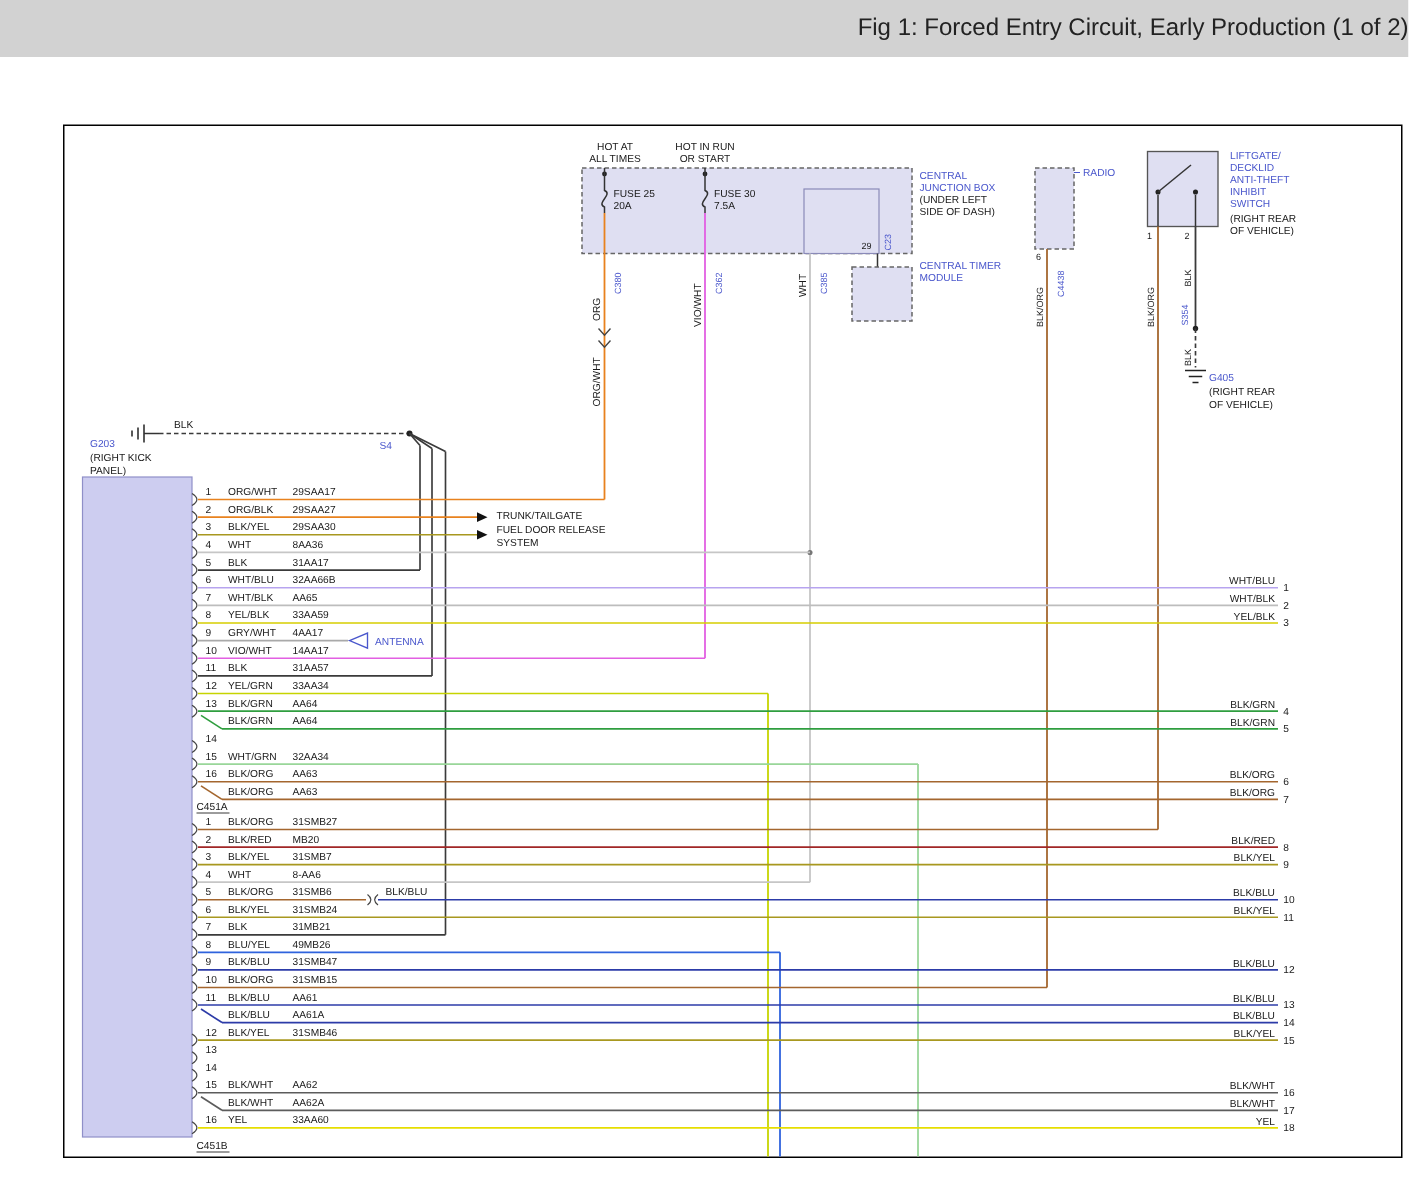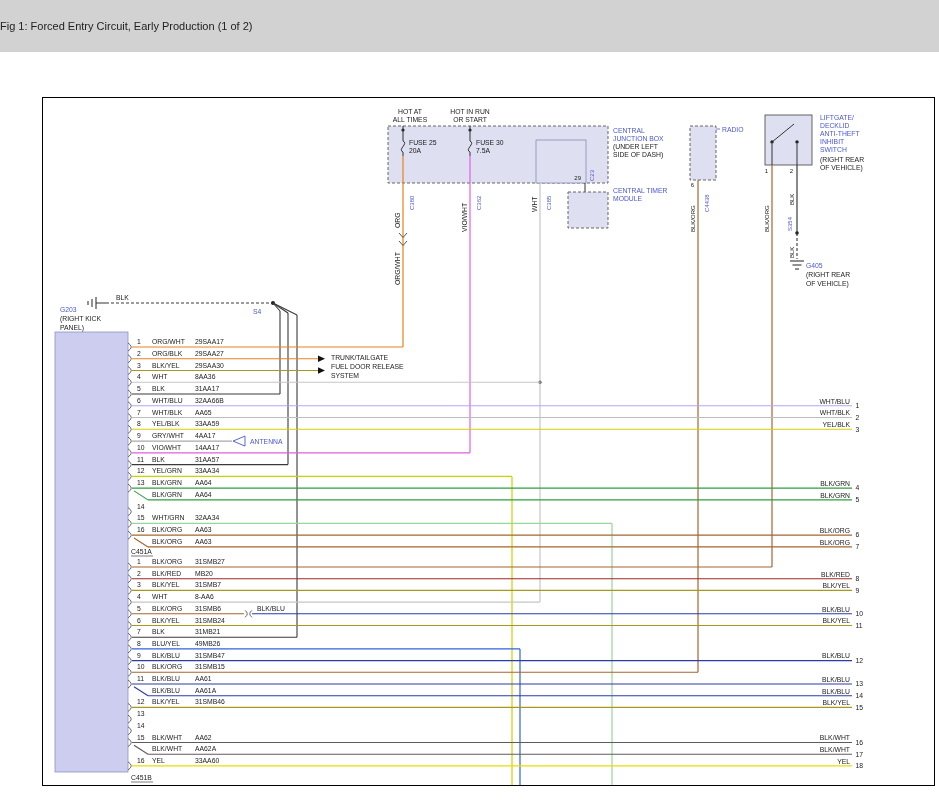--- a/index.html
+++ b/index.html
@@ -1,17 +1,17 @@
 <!DOCTYPE html>
 <html><head>
 <meta charset="utf-8">
 <style>
   html,body{margin:0;padding:0;background:#fff;width:939px;height:802px;overflow:hidden}
-  .header{width:939px;height:52px;background:#d2d2d2;display:flex;align-items:center;justify-content:flex-start;
-          font-family:"Liberation Sans",sans-serif;font-size:11px;color:#222}
+  .header{width:939px;height:38px;background:#d2d2d2;display:flex;align-items:center;justify-content:flex-end;
+          font-family:"Liberation Sans",sans-serif;font-size:16px;color:#222}
   svg{display:block}
   svg text{font-family:"Liberation Sans",sans-serif;font-size:6.8px;fill:#1a1a1a}
   .blue{fill:#4a57cc}
   .t6{font-size:6px}
   .lav{fill:#dfdff2}
   .dash{stroke:#666;stroke-dasharray:3,2;stroke-width:1}
 </style>
 </head>
 <body>
 

